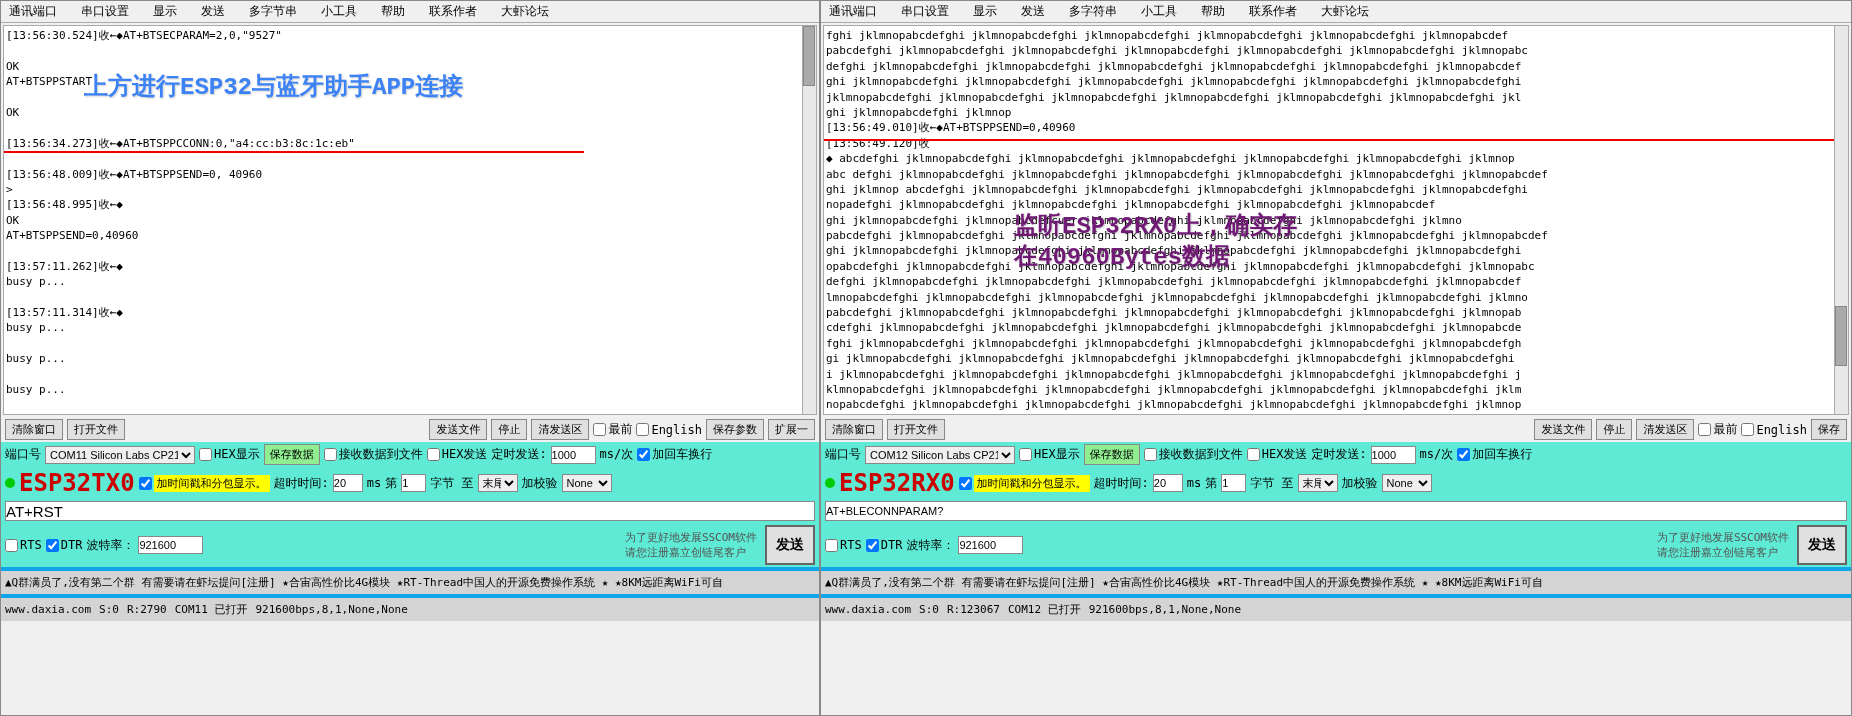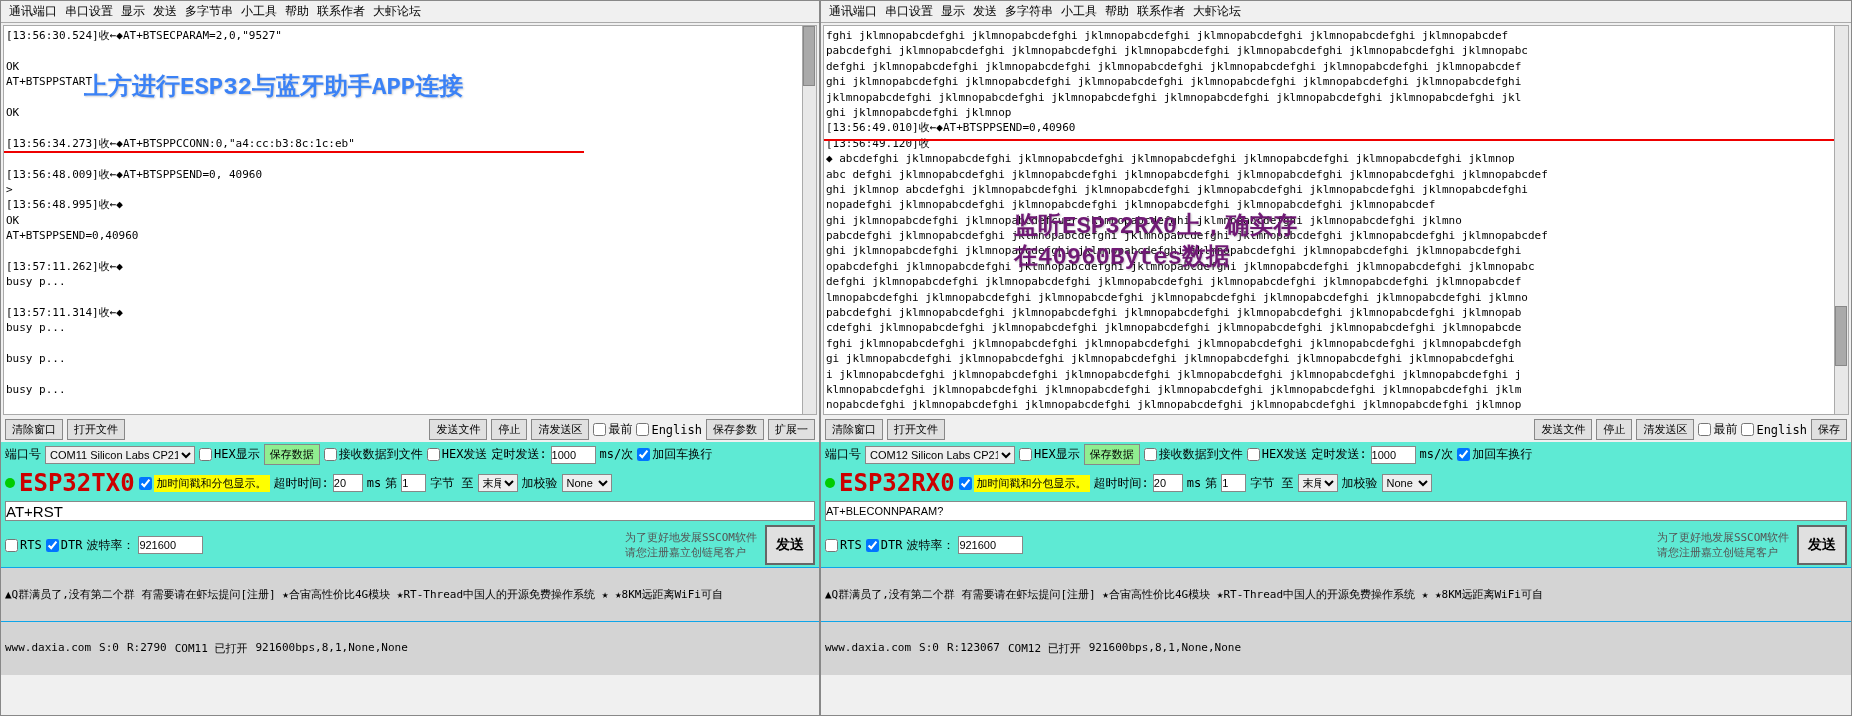--- a/index.html
+++ b/index.html
@@ -23,21 +23,21 @@
     .panel-left { width: 820px; flex: none; }
     .panel-right { flex: 1; }
 
     
     .menubar {
       background: #f0f0f0;
       border-bottom: 1px solid #aaa;
       padding: 2px 4px;
       display: flex;
       flex-direction: row;
-      gap: 0;
+      gap: 16px;
       font-size: 12px;
       height: 22px;
       align-items: center;
     }
     .menubar span {
       cursor: pointer;
       padding: 0 4px;
     }
 
     
@@ -141,26 +141,27 @@
       height: 40px;
       cursor: pointer;
       font-size: 14px;
       font-weight: bold;
       display: flex;
       align-items: center;
       justify-content: center;
     }
     .status-bar {
       background: #d4d4d4;
-      border-top: 1px solid #0ea5e9;
-      padding: 19px 4px;
+      border-top: 4px solid #0ea5e9;
+      padding: 4px 4px;
       font-size: 11px;
       display: flex;
       flex-direction: row;
       gap: 8px;
+      align-items: center;
     }
     .promo-text {
       font-size: 11px;
       color: #555;
       padding: 1px 4px;
     }
     .scrollbar {
       position: absolute;
       right: 0;
       top: 0;

